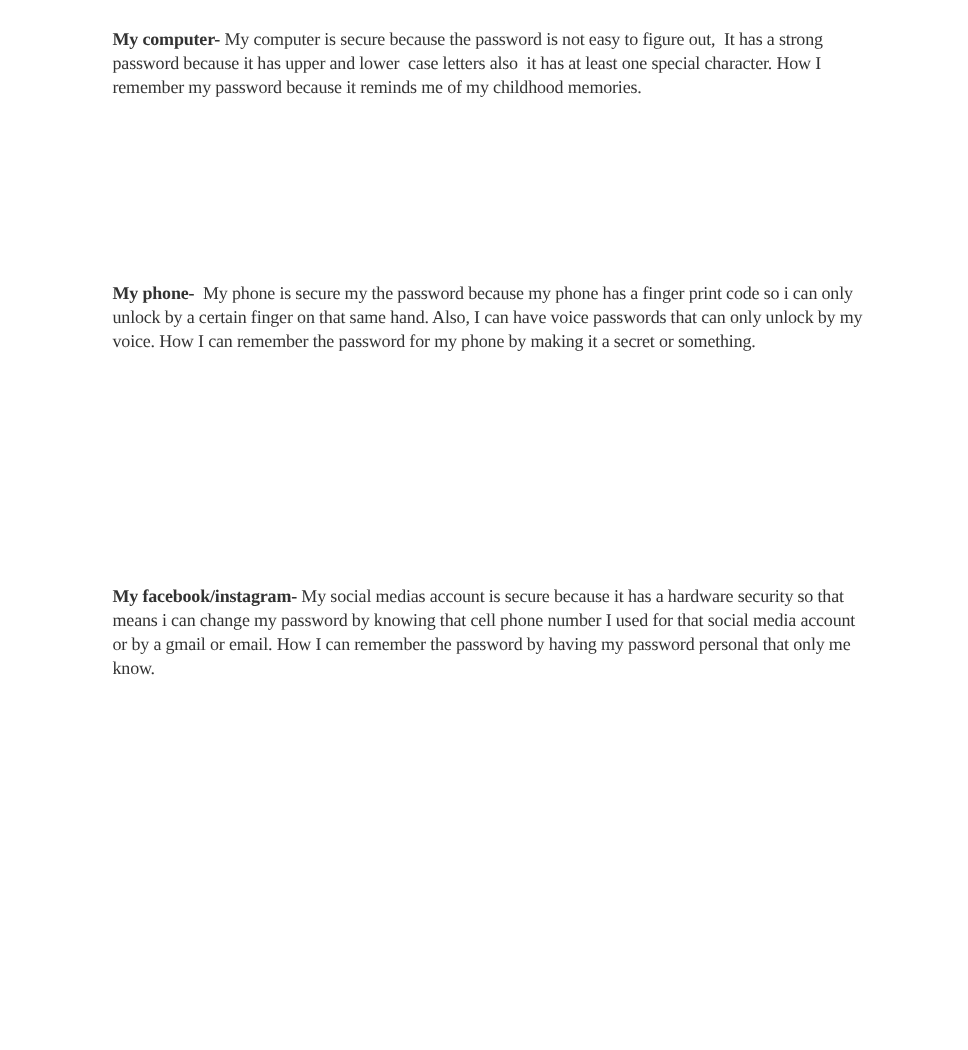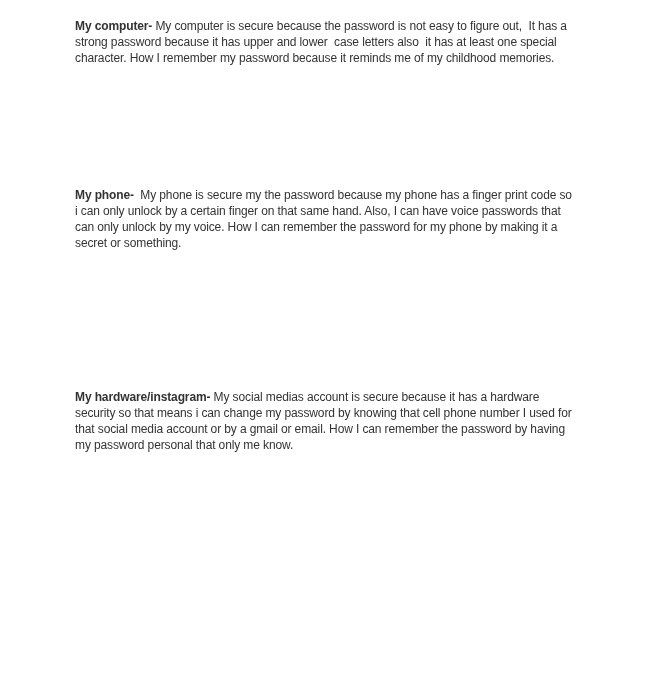--- a/index.html
+++ b/index.html
@@ -6,21 +6,21 @@
     margin: 0;
     padding: 0;
     background: #ffffff;
   }
   .canvas {
     position: relative;
     width: 645px;
     height: 700px;
     background: var(--page-bg, #ffffff);
     overflow: hidden;
-    font-family: Liberation Sans, sans-serif;
+    font-family: Liberation Serif, serif;
   }
   .doc-paragraph {
     position: absolute;
     left: 75px;
     width: 502px;
     font-size: 12px;
     line-height: 16px;
     letter-spacing: -0.12px;
     color: var(--text-color, #333333);
     white-space: pre-wrap;
@@ -35,15 +35,15 @@
 </style>
 </head>
 <body>
 
 <div class="canvas">
 
   <p class="doc-paragraph p-computer"><span class="para-label">My computer-</span><span> My computer is secure because the password is not easy to figure out,  It has a strong password because it has upper and lower  case letters also  it has at least one special character. How I remember my password because it reminds me of my childhood memories.</span></p>
 
   <p class="doc-paragraph p-phone"><span class="para-label">My phone-</span><span>  My phone is secure my the password because my phone has a finger print code so i can only unlock by a certain finger on that same hand. Also, I can have voice passwords that can only unlock by my voice. How I can remember the password for my phone by making it a secret or something.</span></p>
 
-  <p class="doc-paragraph p-social"><span class="para-label">My hardware/instagram-</span><span> My social medias account is secure because it has a hardware security so that means i can change my password by knowing that cell phone number I used for that social media account or by a gmail or email. How I can remember the password by having my password personal that only me know.</span></p>
+  <p class="doc-paragraph p-social"><span class="para-label">My facebook/instagram-</span><span> My social medias account is secure because it has a hardware security so that means i can change my password by knowing that cell phone number I used for that social media account or by a gmail or email. How I can remember the password by having my password personal that only me know.</span></p>
 
 </div>
 
 </body></html>

